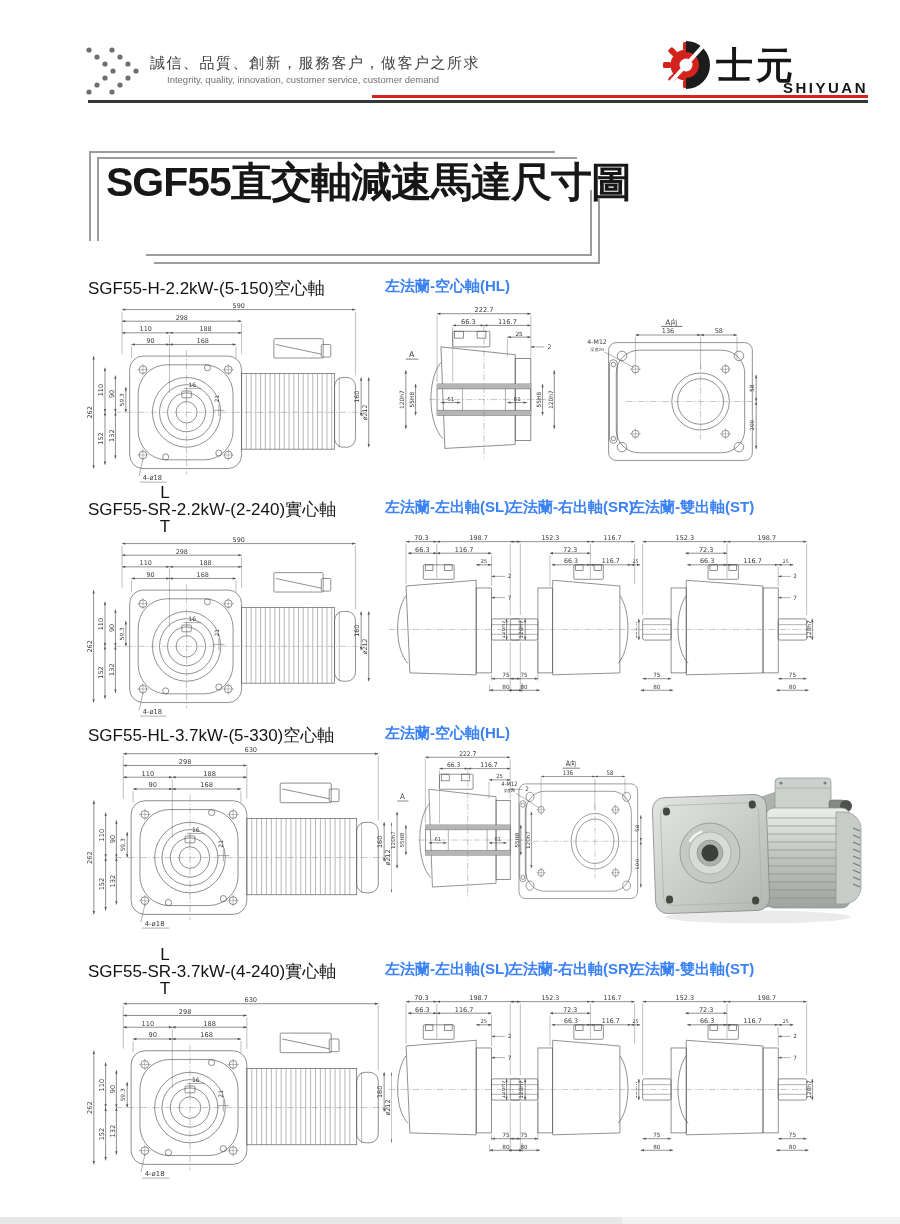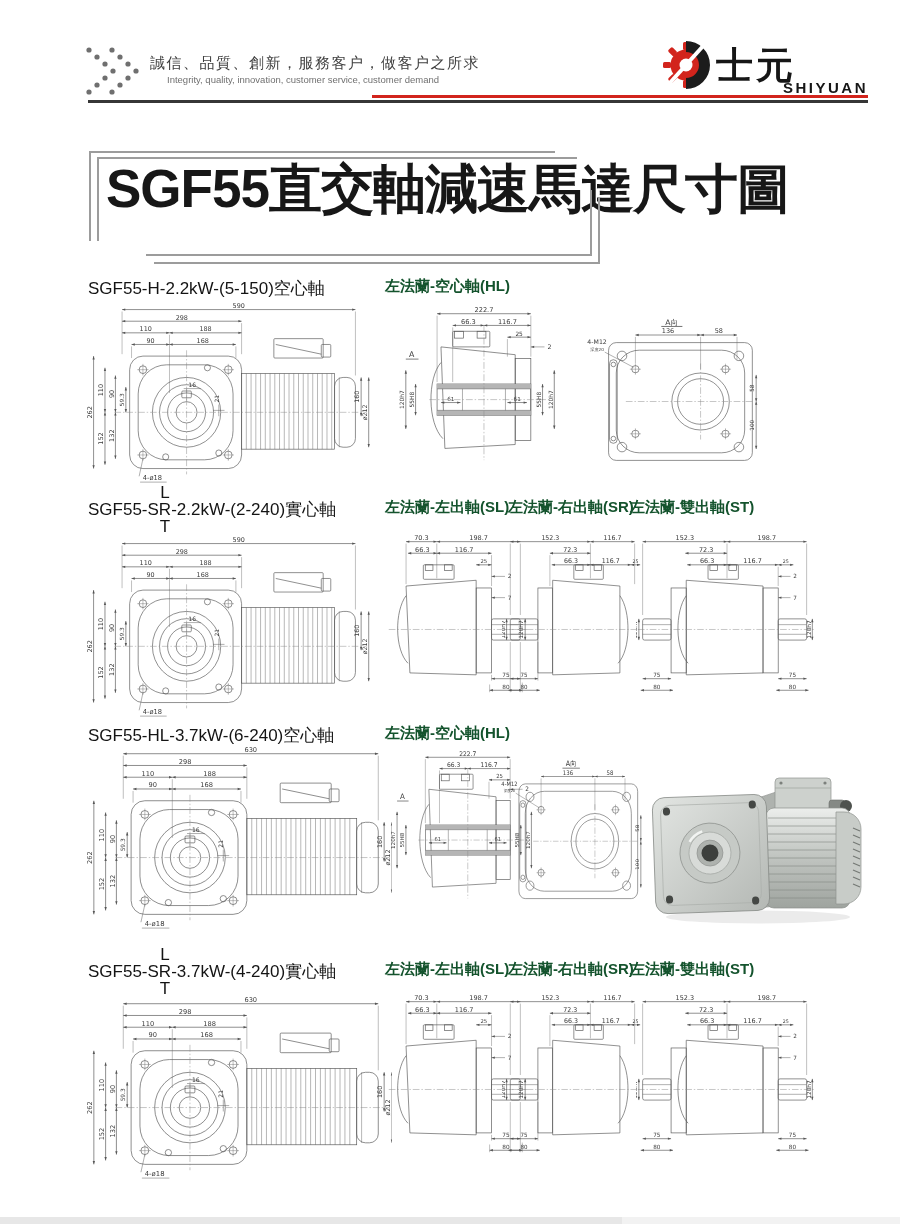--- a/index.html
+++ b/index.html
@@ -1,25 +1,25 @@
 <!DOCTYPE html>
 <html><head>
 <meta charset="utf-8">
 <style>
   *{margin:0;padding:0;box-sizing:border-box}
   html,body{width:900px;height:1224px}
   body{position:relative;background:#fff;font-family:"Liberation Sans","DejaVu Sans",sans-serif;overflow:hidden}
   .abs{position:absolute}
   .model{font-size:17px;color:#141414;white-space:nowrap}
-  .viewcap{font-size:15px;font-weight:bold;color:#14532d;white-space:nowrap}
+  .viewcap{font-size:15px;font-weight:bold;color:#3b82f6;white-space:nowrap}
   .slogan-zh{font-size:15px;color:#3f3f3f;letter-spacing:1.5px;white-space:nowrap}
   .slogan-en{font-size:9.5px;color:#707070;white-space:nowrap}
   .rule{height:2.5px}
   .titlewrap{width:474px}
-  .titlewrap h1{font-size:53px;font-weight:bold;color:#171717;letter-spacing:-1px;line-height:1.02;white-space:nowrap}
+  .titlewrap h1{font-size:41px;font-weight:bold;color:#171717;letter-spacing:-1px;line-height:1.02;white-space:nowrap}
   .titlewrap .sub{font-size:17px;font-style:italic;font-weight:bold;color:#555;margin-top:5px;white-space:nowrap}
   .fr{position:absolute;pointer-events:none}
   .vstack{display:inline-block;position:relative}
   .vstack .vt{position:absolute;left:50%;transform:translateX(-50%);top:-17px}
   .vstack .vb{position:absolute;left:50%;transform:translateX(-50%);top:17px}
   .diag{position:absolute}
   .diag svg{display:block}
   .footer-strip{position:absolute;bottom:0;height:7px}
 </style>
 </head>
@@ -654,21 +654,21 @@
         <path d="M 180 152 L 176.6 150.8 L 176.6 153.2 Z" fill="#555" stroke="none"></path>
         <text x="165" y="150.4" text-anchor="middle" font-size="6" fill="#3a3a3a" stroke="none">75</text>
         <line x1="148" y1="164" x2="182" y2="164"></line>
         <path d="M 148 164 L 151.4 162.8 L 151.4 165.2 Z" fill="#555" stroke="none"></path>
         <path d="M 182 164 L 178.6 162.8 L 178.6 165.2 Z" fill="#555" stroke="none"></path>
         <text x="165" y="162.4" text-anchor="middle" font-size="6" fill="#3a3a3a" stroke="none">80</text>
       </g>
     </svg>
   </div>
 
-<div class="abs model" style="left:88px;top:724px">SGF55-HL-3.7kW-(6-240)空心軸</div>
+<div class="abs model" style="left:88px;top:724px">SGF55-HL-3.7kW-(5-330)空心軸</div>
 <div class="abs viewcap" style="left:385px;top:724px">左法蘭-空心軸(HL)</div>
 <div class="diag" style="left:86px;top:740px;width:306px;height:192px">
     <svg viewBox="0 0 312 196" width="100%" height="100%" preserveAspectRatio="none">
       <g stroke="#5a5a5a" stroke-width="0.7" fill="none" font-family="DejaVu Sans, sans-serif">
         <line x1="38" y1="14" x2="298" y2="14"></line>
         <path d="M 38 14 L 41.4 12.8 L 41.4 15.2 Z" fill="#555" stroke="none"></path>
         <path d="M 298 14 L 294.6 12.8 L 294.6 15.2 Z" fill="#555" stroke="none"></path>
         <text x="168" y="12.4" text-anchor="middle" font-size="6.8" fill="#3a3a3a" stroke="none">630</text>
         <line x1="38" y1="26" x2="164" y2="26"></line>
         <path d="M 38 26 L 41.4 24.8 L 41.4 27.2 Z" fill="#555" stroke="none"></path>

